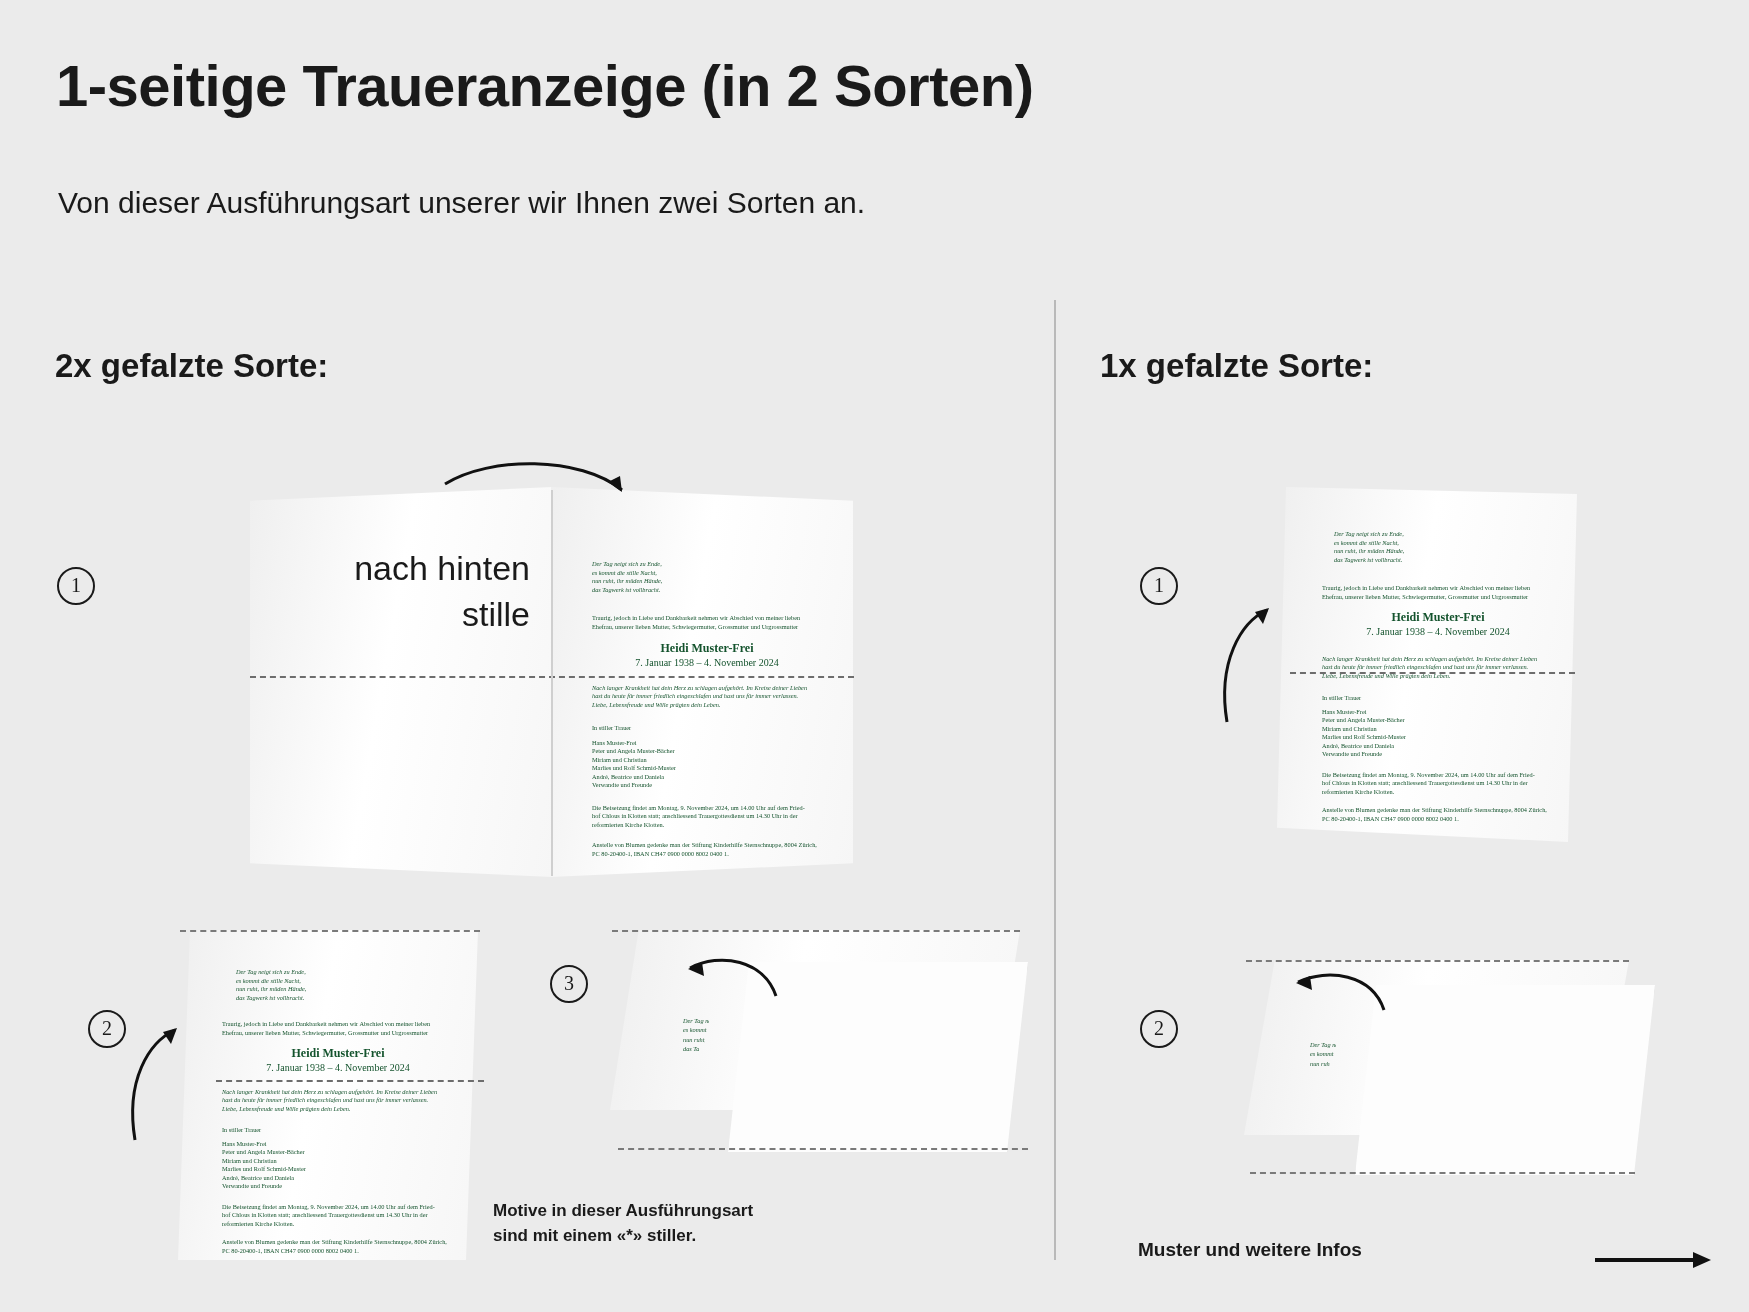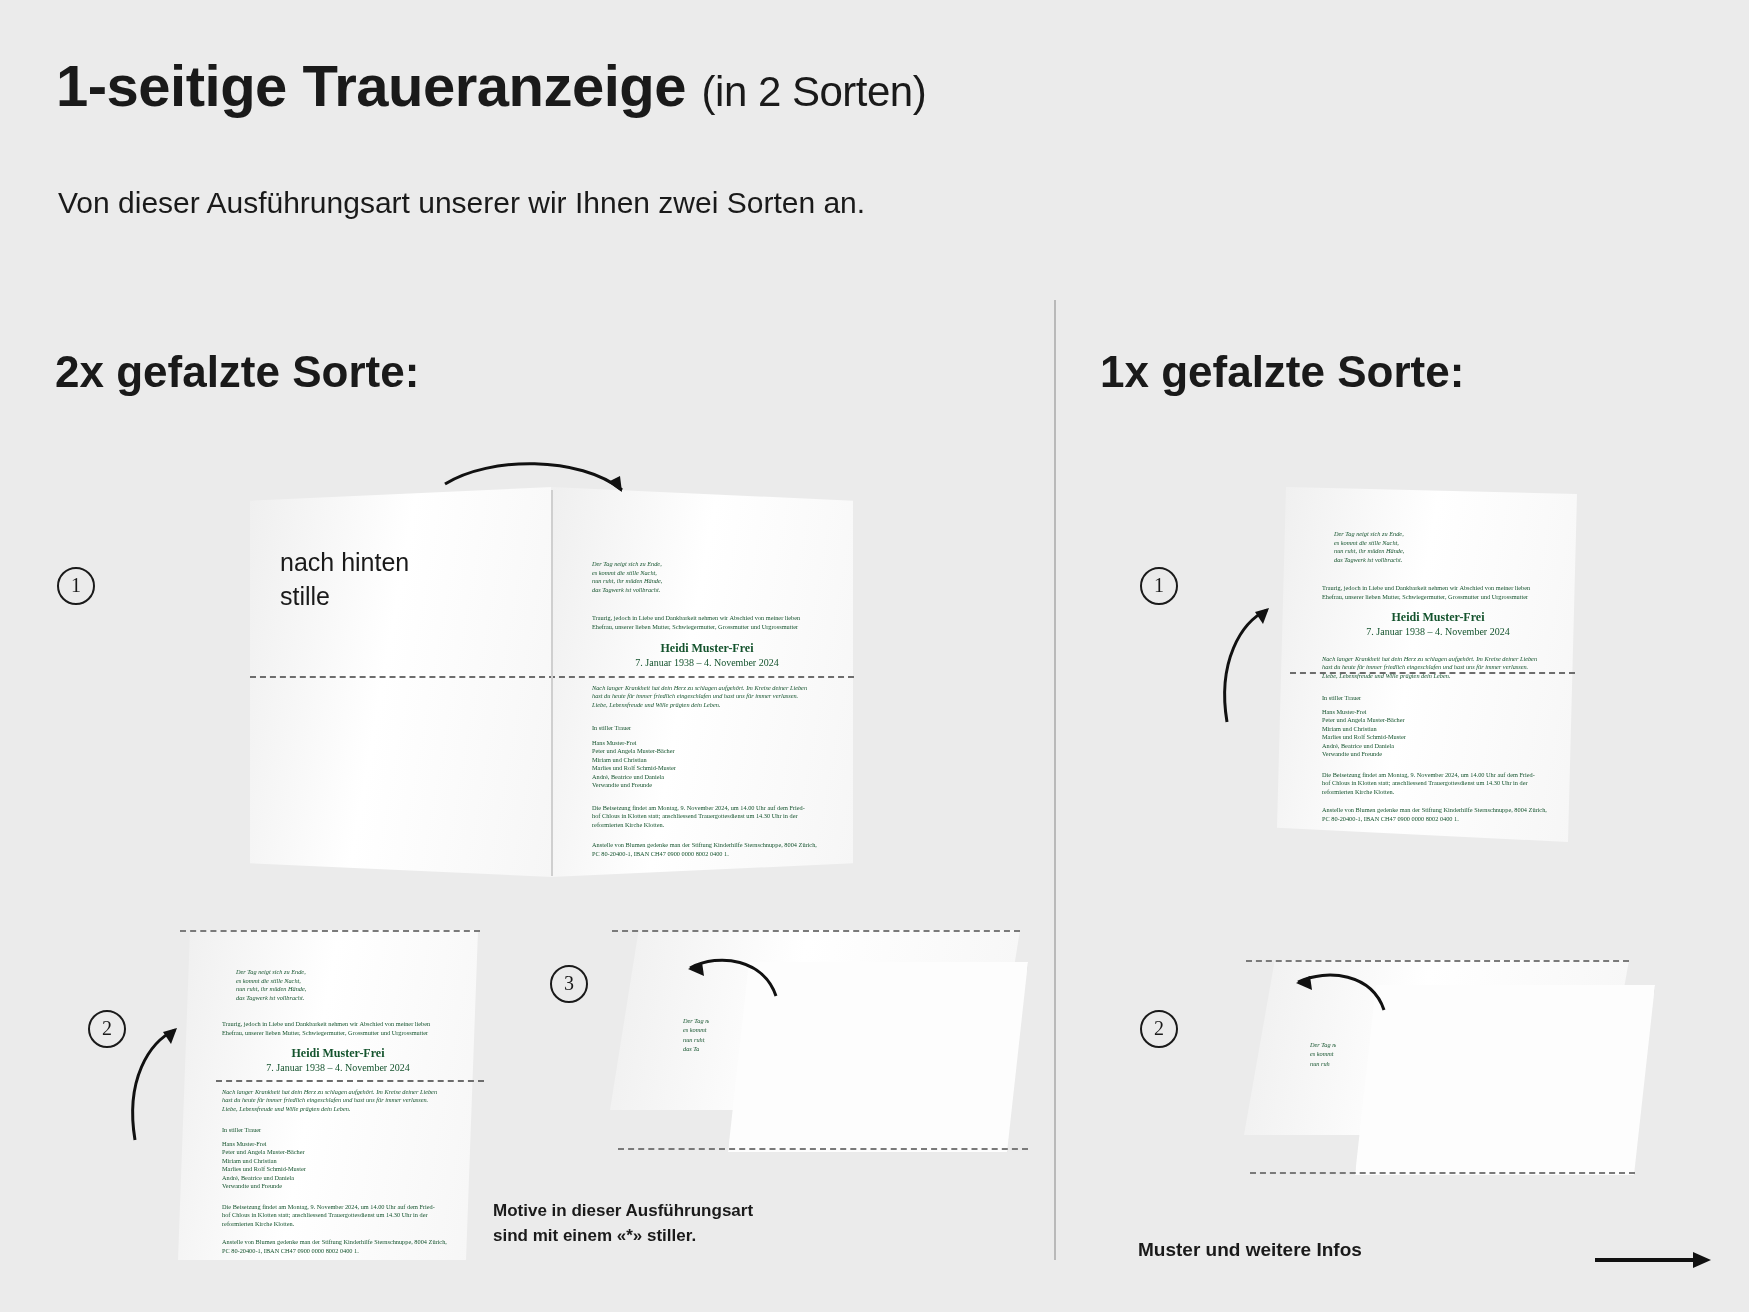--- a/index.html
+++ b/index.html
@@ -20,33 +20,33 @@
   .title {
     position: absolute;
     left: 56px;
     top: 52px;
     font-size: 58px;
     font-weight: 700;
     letter-spacing: -0.5px;
     white-space: nowrap;
   }
   .title .sub {
-    font-weight: 400;
-    font-size: 42px;
+    font-weight: 700;
+    font-size: 58px;
   }
   .intro {
     position: absolute;
     left: 58px;
     top: 186px;
     font-size: 30px;
     font-weight: 400;
   }
   .col-head {
     position: absolute;
-    font-size: 44px;
+    font-size: 33px;
     font-weight: 700;
   }
   #head-left  { left: 55px;  top: 347px; }
   #head-right { left: 1100px; top: 347px; }
 
   
   .divider {
     position: absolute;
     left: 1054px;
     top: 300px;
@@ -111,22 +111,22 @@
   }
   .footer-link {
     position: absolute;
     font-size: 19px;
     font-weight: 700;
   }
 
   svg.arrow { position: absolute; overflow: visible; }
   .label-big {
     position: absolute;
-    font-size: 25px;
-    text-align: left;
+    font-size: 34px;
+    text-align: right;
     line-height: 1.35;
   }
 </style>
 </head>
 <body>
 
 <div class="title">
   <span>1-seitige Traueranzeige</span>
   <span class="sub">(in 2 Sorten)</span>
 </div>

